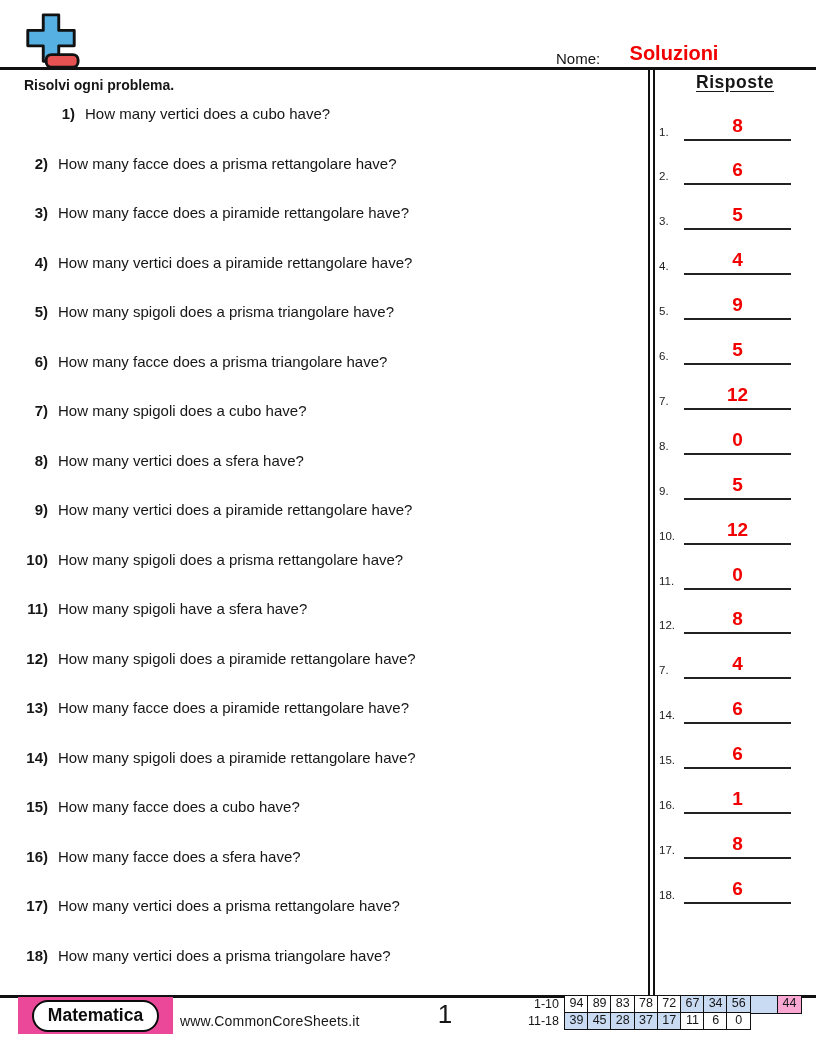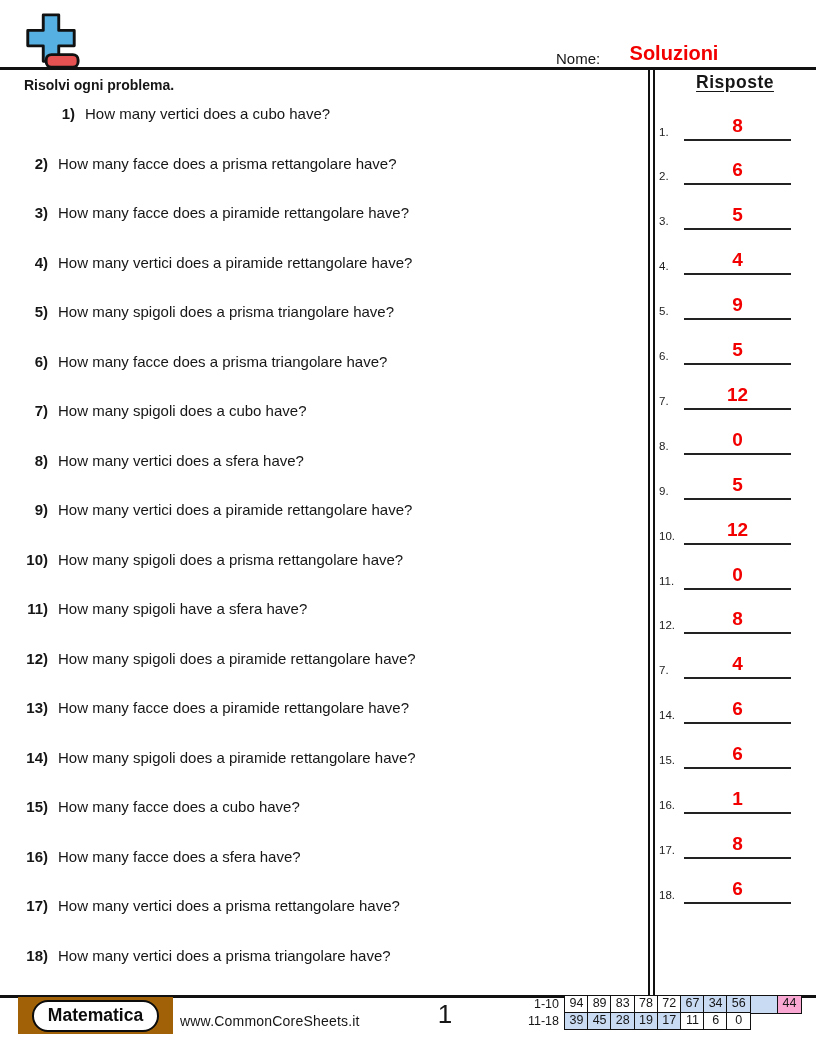--- a/index.html
+++ b/index.html
@@ -31,21 +31,21 @@
   .answers-heading { position:absolute; left:655px; top:72px; width:160px; text-align:center;
                      font-size:17.5px; font-weight:bold; text-decoration:underline;
                      text-underline-offset:3px; letter-spacing:.5px; }
   .answer-row  { position:absolute; left:659px; width:133px; height:30px; }
   .answer-num  { position:absolute; left:0; bottom:3px; font-size:11.5px; color:#1c1c1c; }
   .answer-line { position:absolute; left:25px; right:1px; bottom:0; border-bottom:2px solid #222;
                  text-align:center; font-size:19px; font-weight:bold; line-height:26px; }
 
   
   .footer-rule { position:absolute; left:0; top:995px; width:816px; height:2.5px; background:#111; }
-  .badge { position:absolute; left:18px; top:997px; width:155px; height:37px; background:#a16207;
+  .badge { position:absolute; left:18px; top:997px; width:155px; height:37px; background:#ec4899;
            display:flex; align-items:center; justify-content:center; }
   .badge-pill { background:#fff; border:2px solid #0c0c0c; border-radius:17px;
                 padding:3px 14px 4px; font-weight:bold; font-size:17.5px; color:#0c0c0c; }
   .website { position:absolute; left:180px; top:1013px; font-size:14px; letter-spacing:.2px; }
   .page-number { position:absolute; left:400px; top:999px; width:90px; text-align:center; font-size:26px; }
 
   
   .score-table { position:absolute; left:518px; top:995px; }
   .score-row { display:flex; height:18.5px; }
   .score-row + .score-row { margin-top:-1.6px;align-items:flex-end; }
@@ -186,21 +186,21 @@
         <span class="score-cell" style="background: rgb(201, 219, 243);">34</span>
         <span class="score-cell" style="background: rgb(201, 219, 243);">56</span>
         <span class="score-cell" style="background: rgb(201, 219, 243); padding-left: 27px;">50</span>
         <span class="score-cell" style="background: #f9a8d4;">44</span>
       </div>
       <div class="score-row">
         <span class="score-label">11-18</span>
         <span class="score-cell" style="background: rgb(201, 219, 243);">39</span>
         <span class="score-cell" style="background: rgb(201, 219, 243);">45</span>
         <span class="score-cell" style="background: rgb(201, 219, 243);">28</span>
-        <span class="score-cell" style="background: rgb(201, 219, 243);">19</span>
+        <span class="score-cell" style="background: rgb(201, 219, 243);">37</span>
         <span class="score-cell" style="background: rgb(201, 219, 243);">17</span>
         <span class="score-cell">11</span>
         <span class="score-cell">6</span>
         <span class="score-cell">0</span>
       </div>
     </div>
 
 </div>
 
 </body></html>

